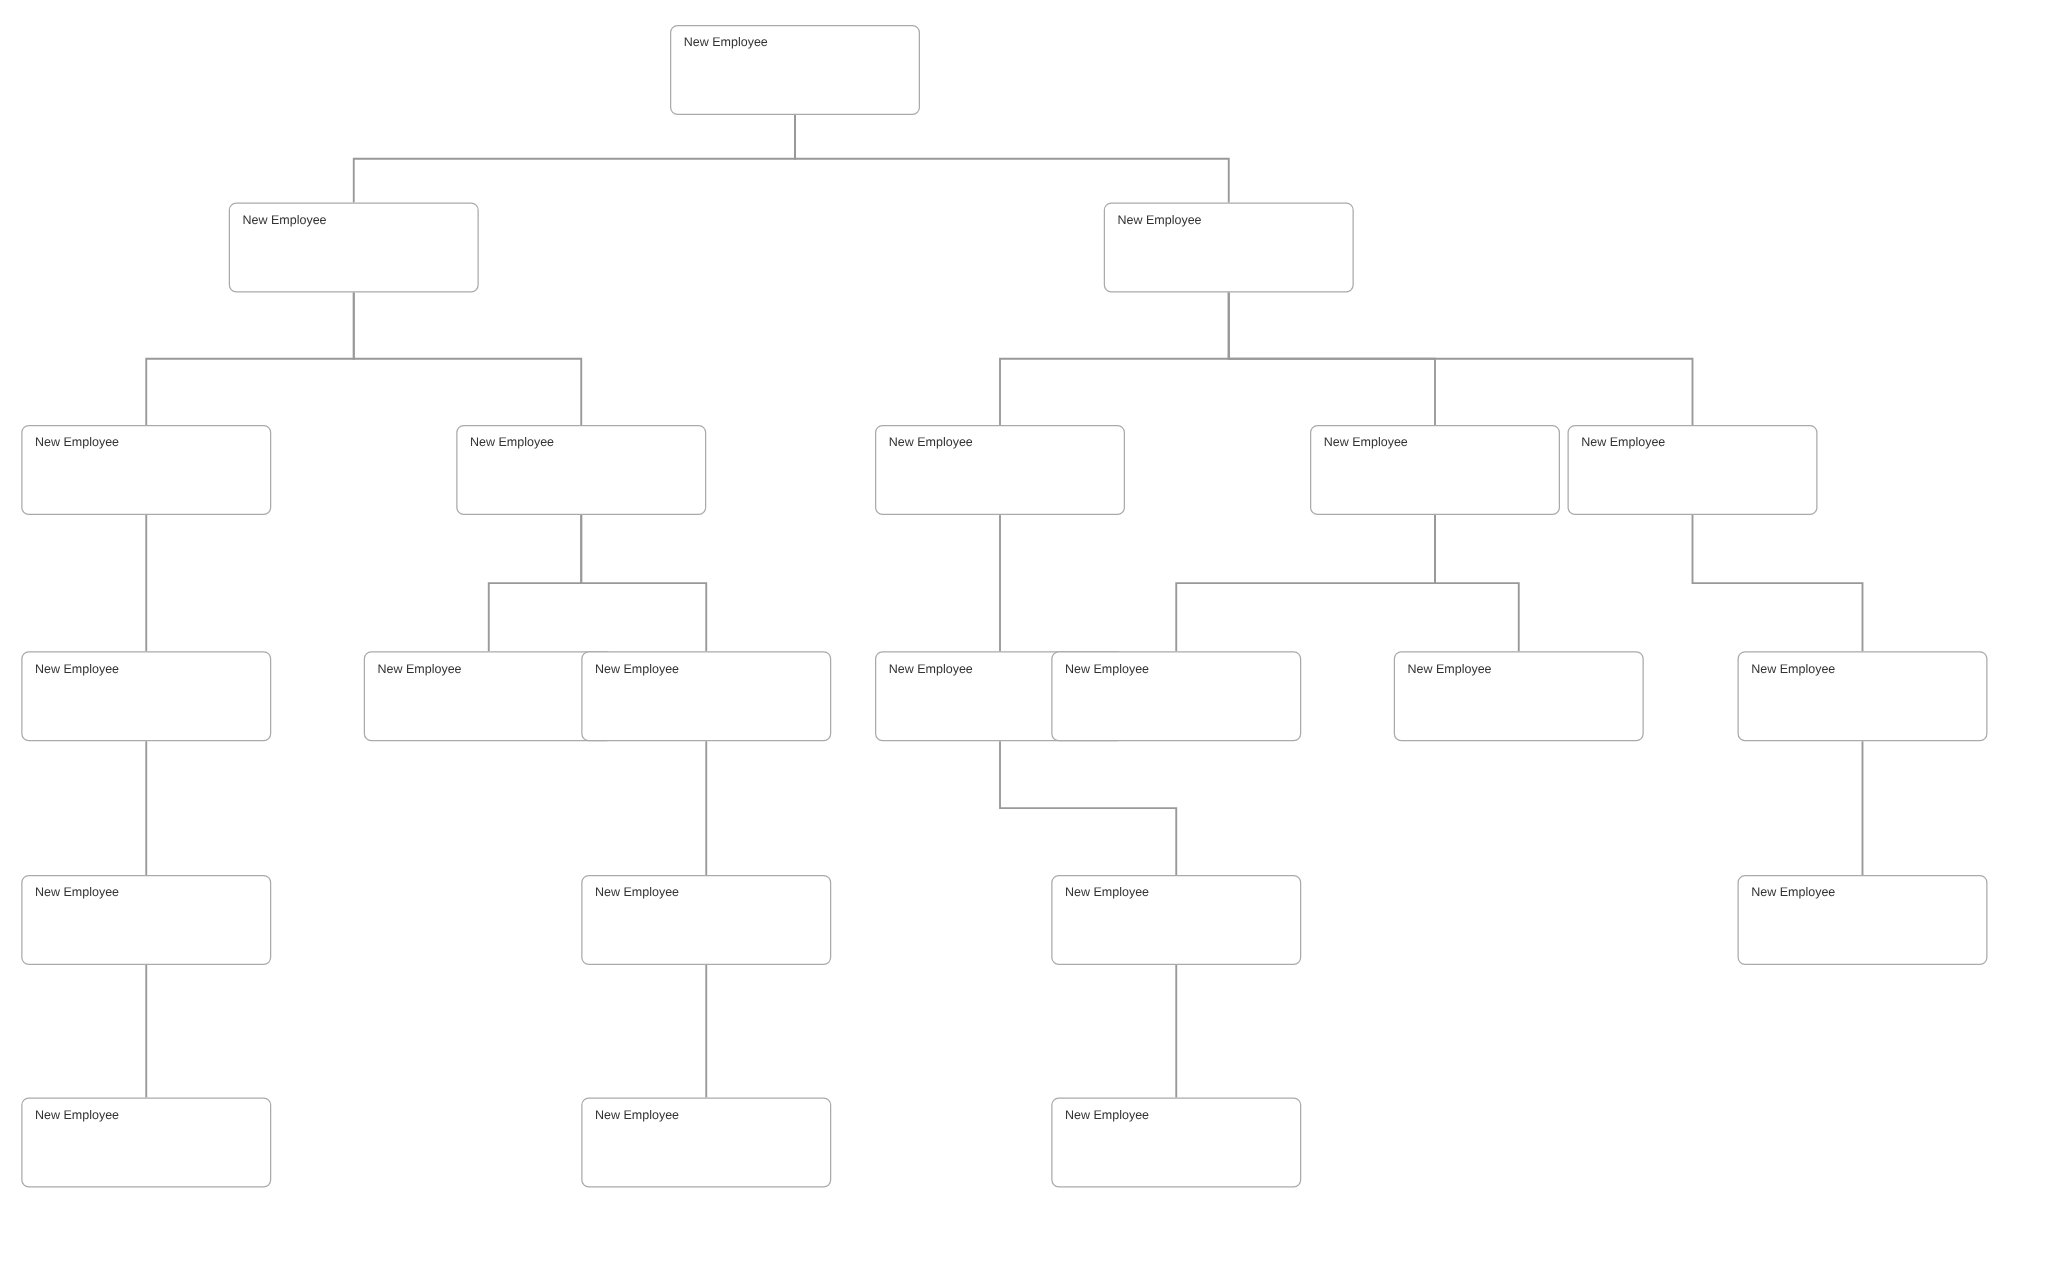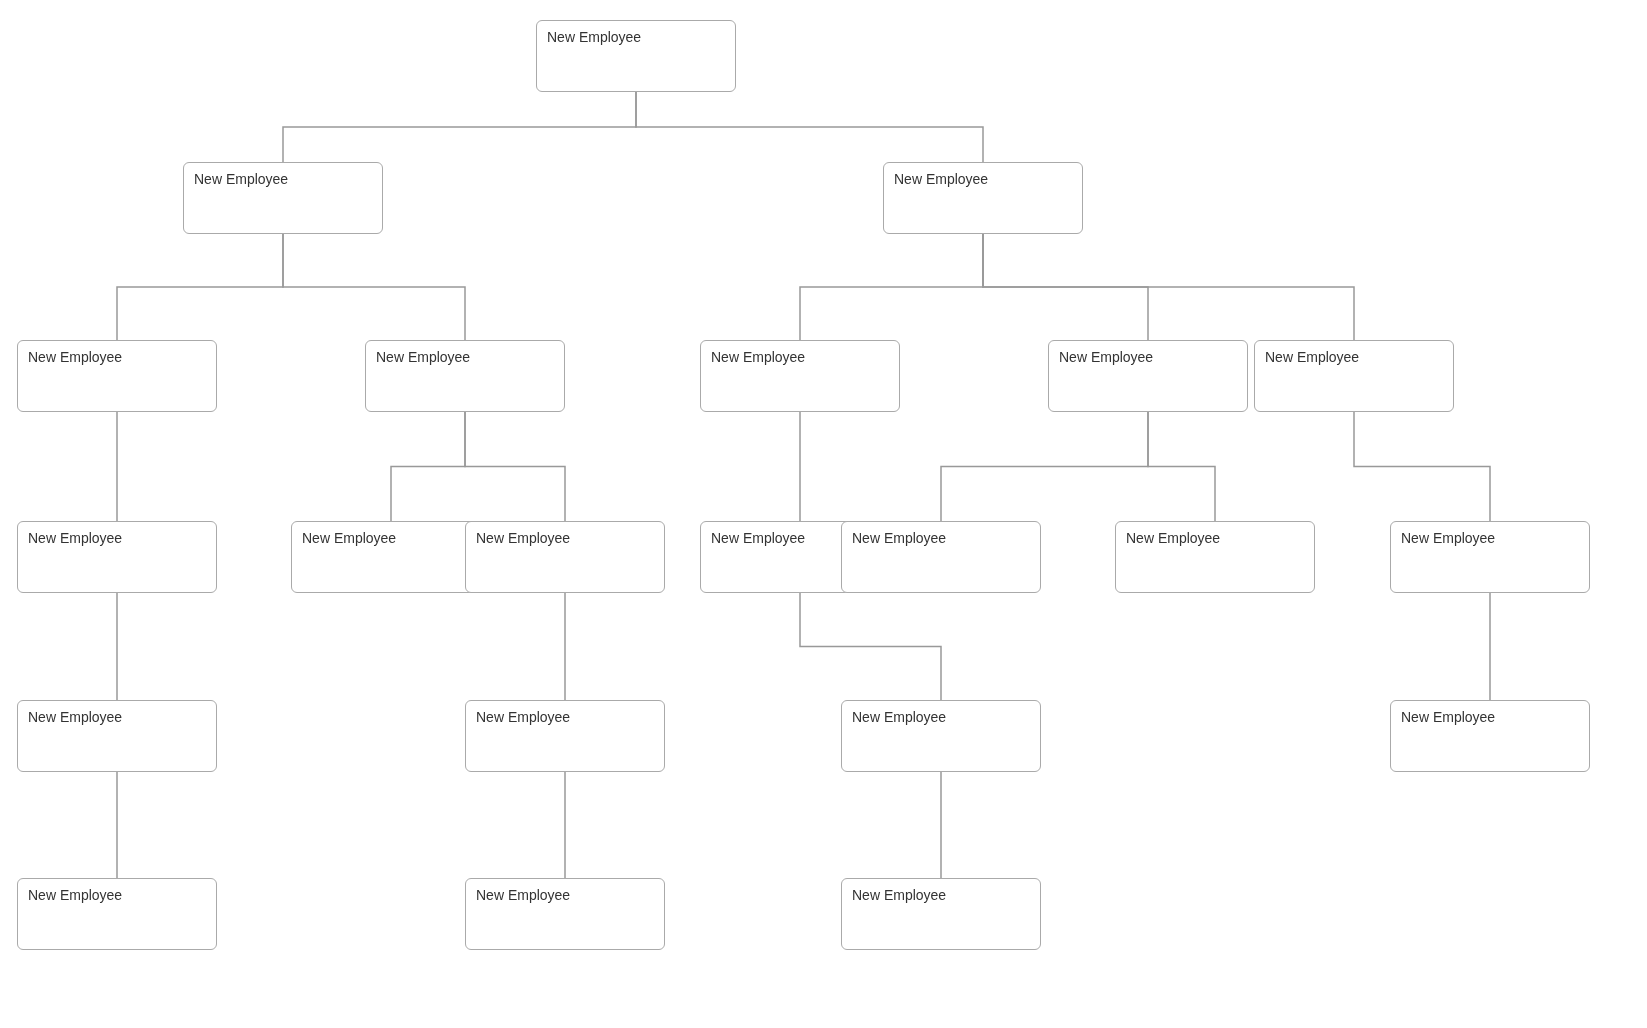--- a/index.html
+++ b/index.html
@@ -31,21 +31,21 @@
     }
 
     .node {
       position: absolute;
       border: 1px solid #aaa;
       border-radius: 6px;
       background: #fff;
       display: flex;
       align-items: flex-start;
       padding: 8px 10px;
-      font-size: 14px;
+      font-size: 10px;
       color: #333;
     }
   </style>
 </head>
 <body>
 
 <div class="org-chart" style="min-height: 980px;">
   <svg class="connectors">
       <path d="M 636 92 L 636 127 L 283 127 L 283 162" stroke="#999" stroke-width="1.5" fill="none"></path>
       <path d="M 636 92 L 636 127 L 983 127 L 983 162" stroke="#999" stroke-width="1.5" fill="none"></path>

